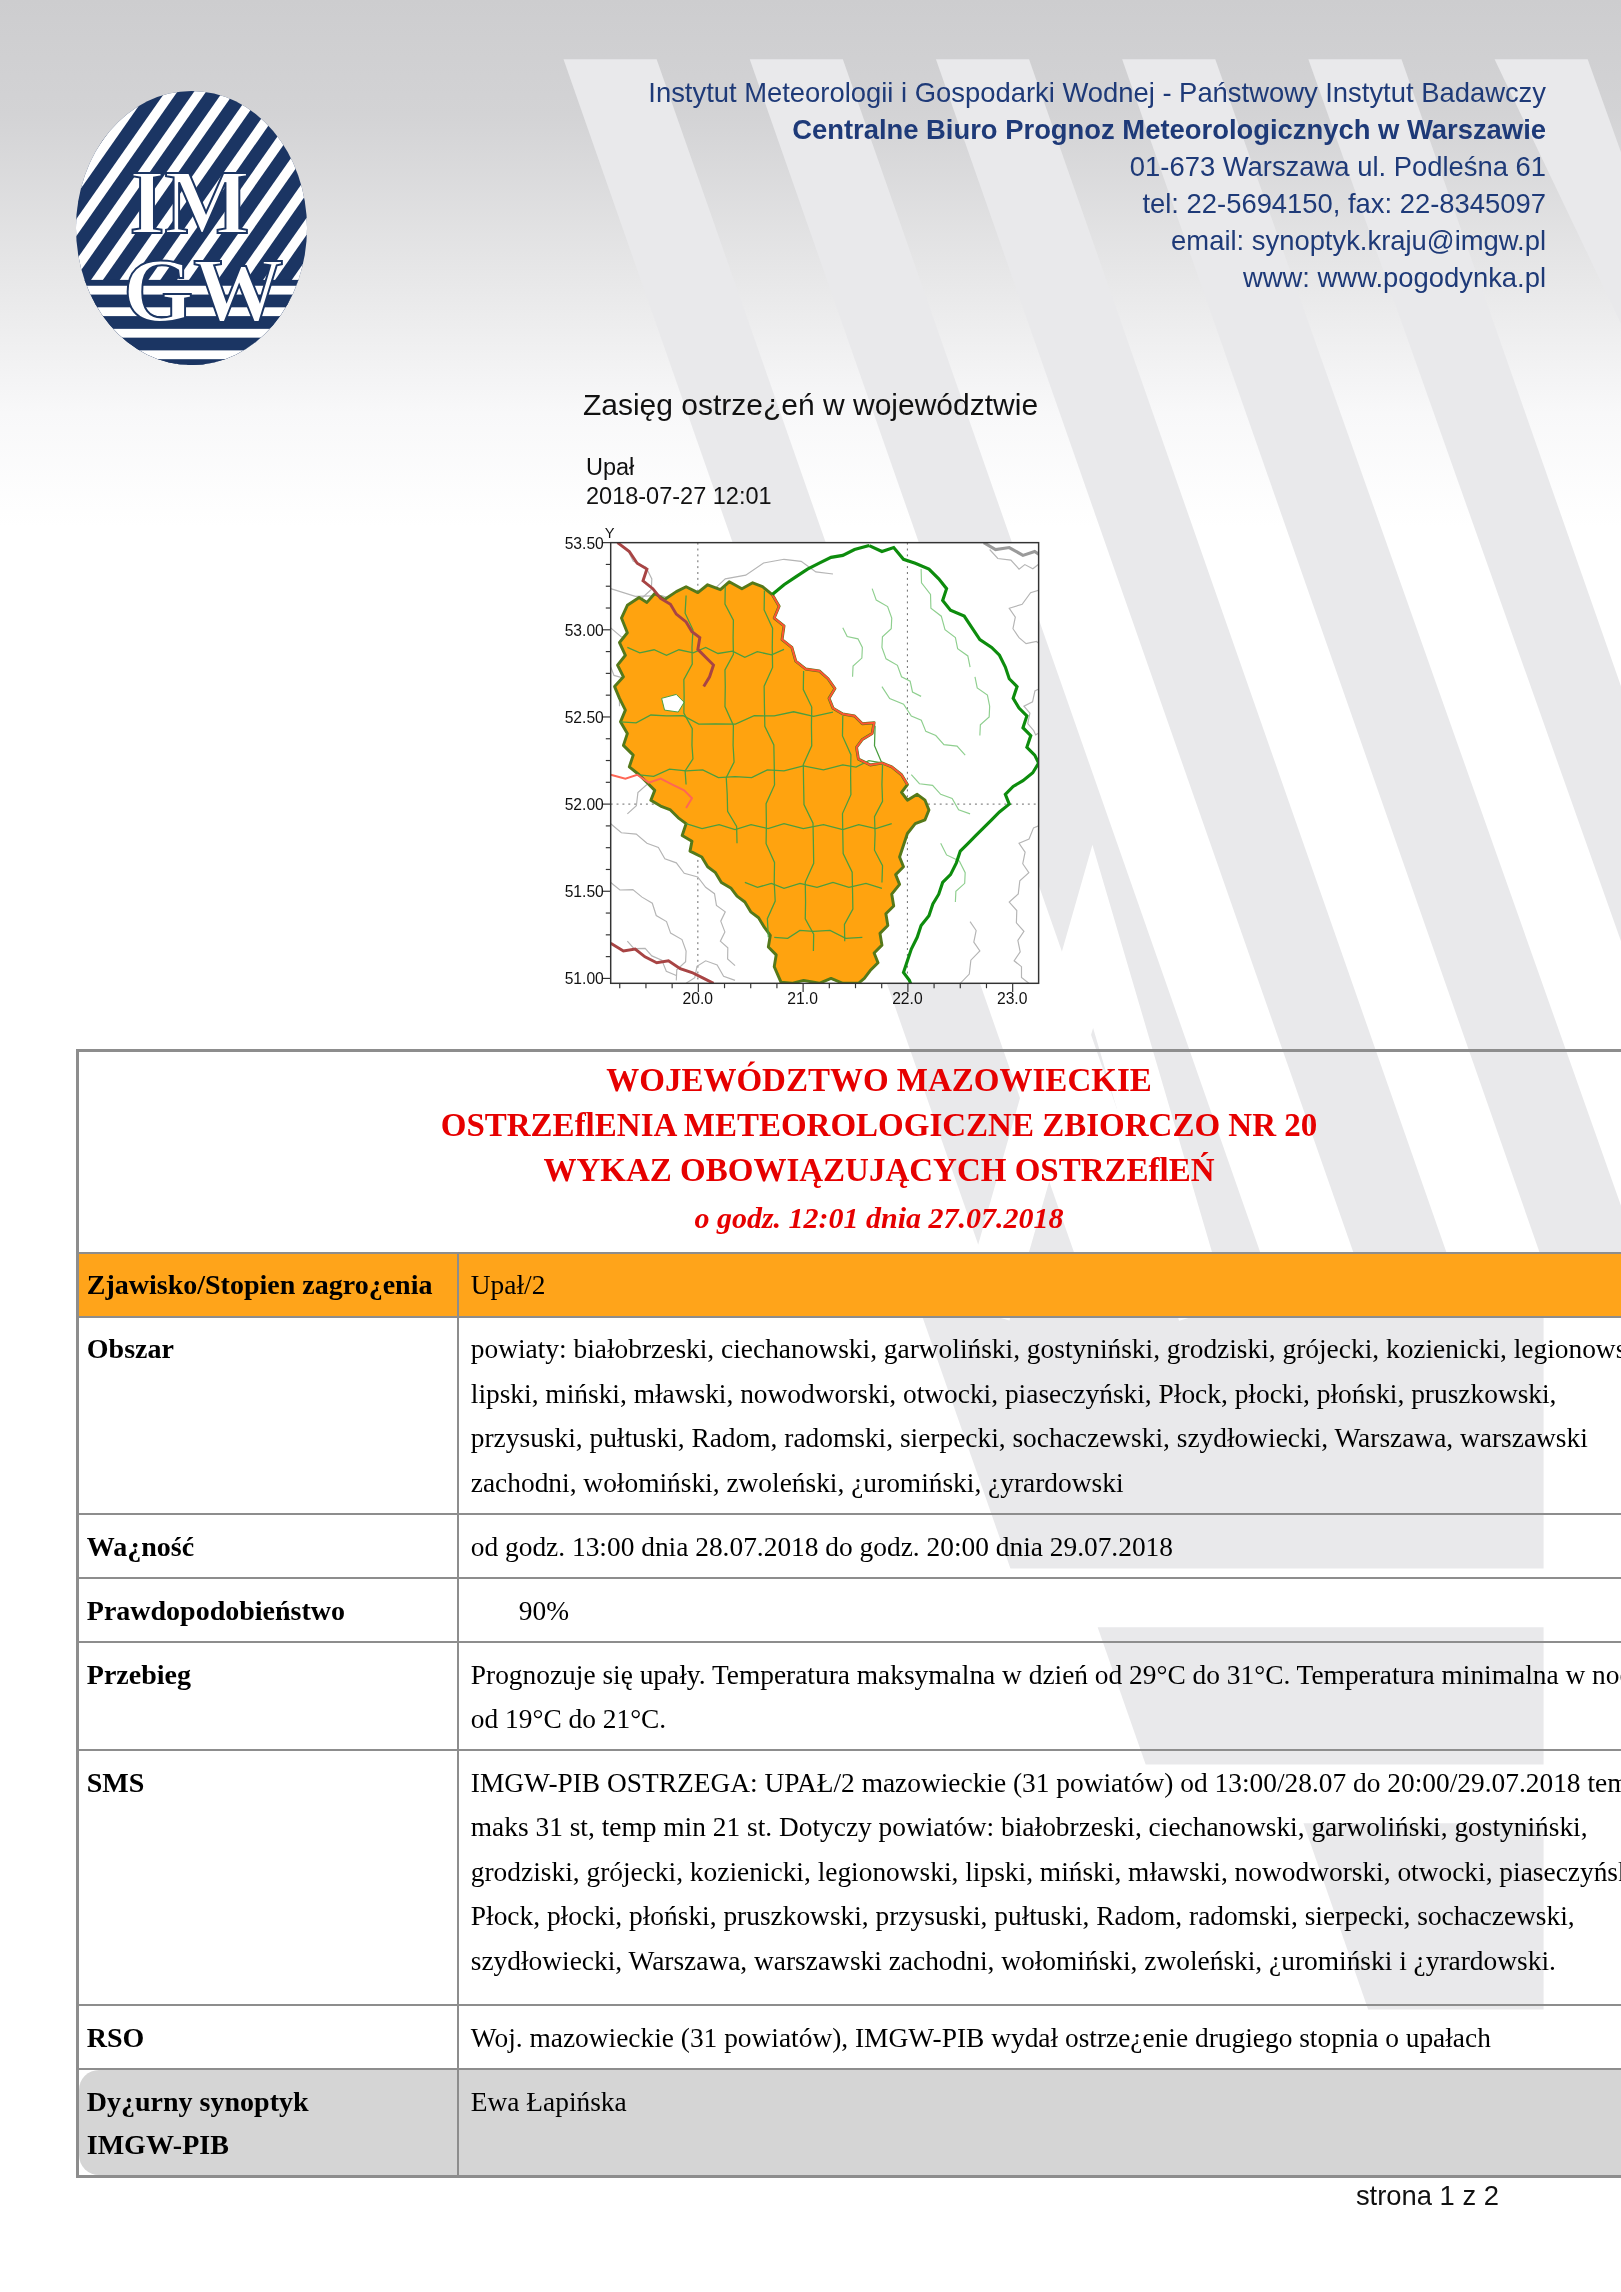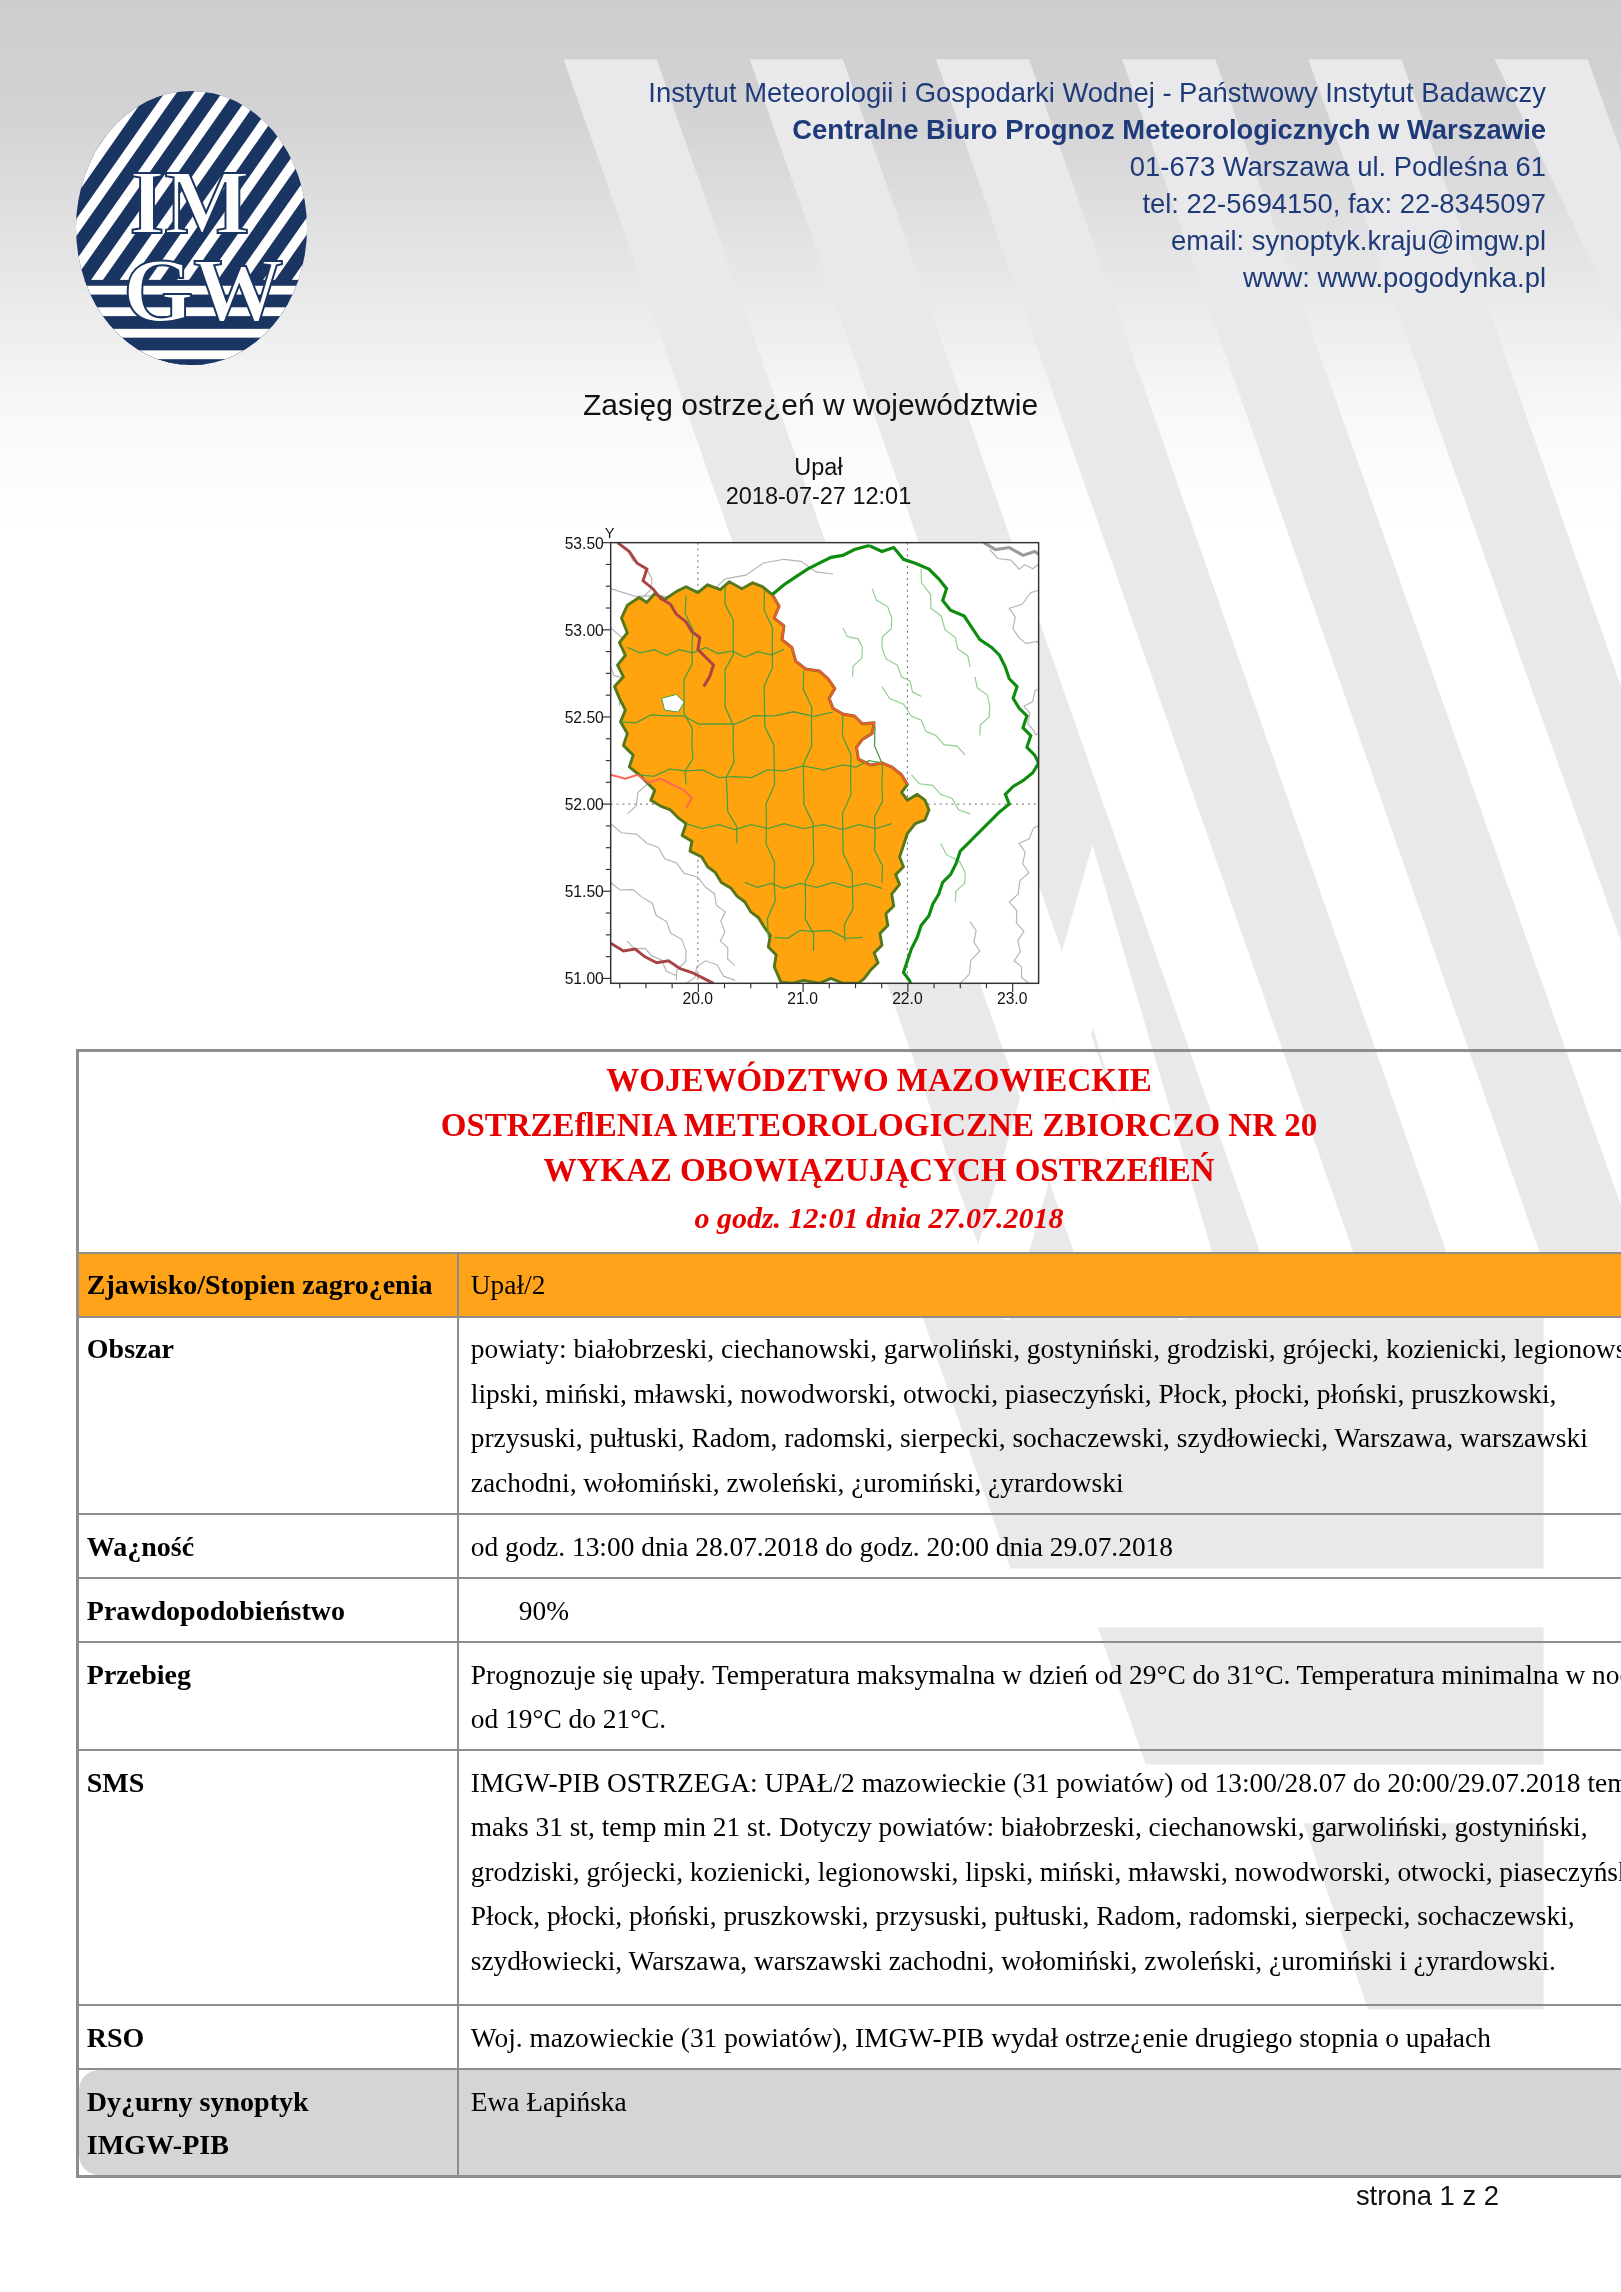--- a/index.html
+++ b/index.html
@@ -8,21 +8,21 @@
         background:linear-gradient(180deg,#cdcdcf 0%,#d3d3d5 5%,#e7e7e8 12%,#f8f8f9 18%,#ffffff 23%);}
   .wm{position:absolute;left:0;top:0;width:1621px;height:2293px;pointer-events:none;}
   
   .logo{position:absolute;left:71px;top:88px;}
   .hdr{position:absolute;top:74px;right:75px;text-align:right;color:#1e3a78;
        font-size:27.4px;line-height:37px;}
   .hdr .b{font-weight:bold;}
   
   .sect-title{position:absolute;top:388px;left:0;width:1621px;text-align:center;
               font-size:30px;color:#111;}
-  .map-titles{position:absolute;top:453px;left:586px;width:465px;text-align:center;
+  .map-titles{position:absolute;top:453px;left:586px;width:465px;
               font-size:23.5px;line-height:29px;color:#111;}
   .map-wrap{position:absolute;left:549px;top:516px;}
   
   .wtable{position:absolute;left:76px;top:1049px;width:1606px;box-sizing:border-box;
           border:3.9px solid #8d8d8d;font-family:"Liberation Serif",serif;color:#000;}
   .title-block{border-bottom:2.9px solid #8d8d8d;text-align:center;padding:5.9px 0 9.8px;}
   .tline{font-size:33px;font-weight:bold;color:#e60000;line-height:45px;}
   .tline4{font-size:30px;font-weight:bold;color:#e60000;line-height:49px;font-style:italic;}
   .trow{display:flex;border-bottom:2.9px solid #8d8d8d;background:transparent;}
   .trow:last-child{border-bottom:none;border-radius:20px;}

